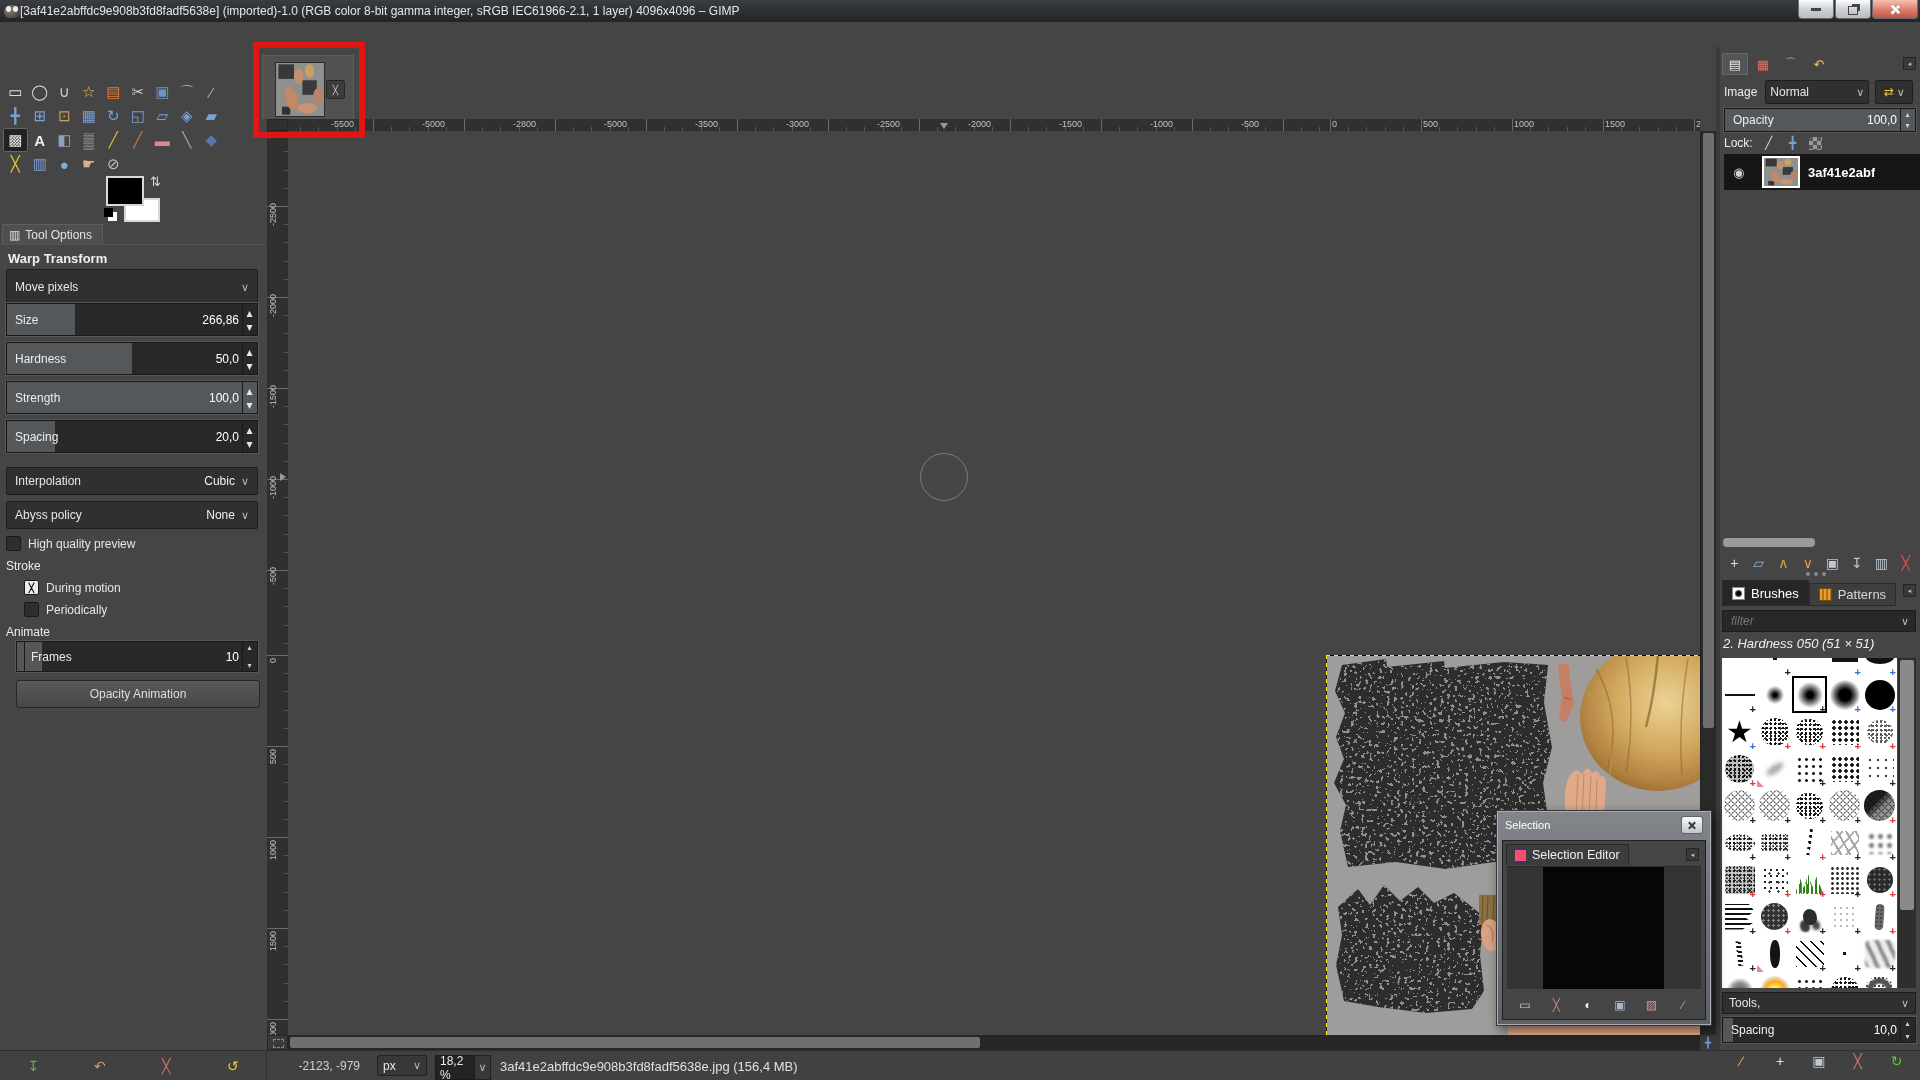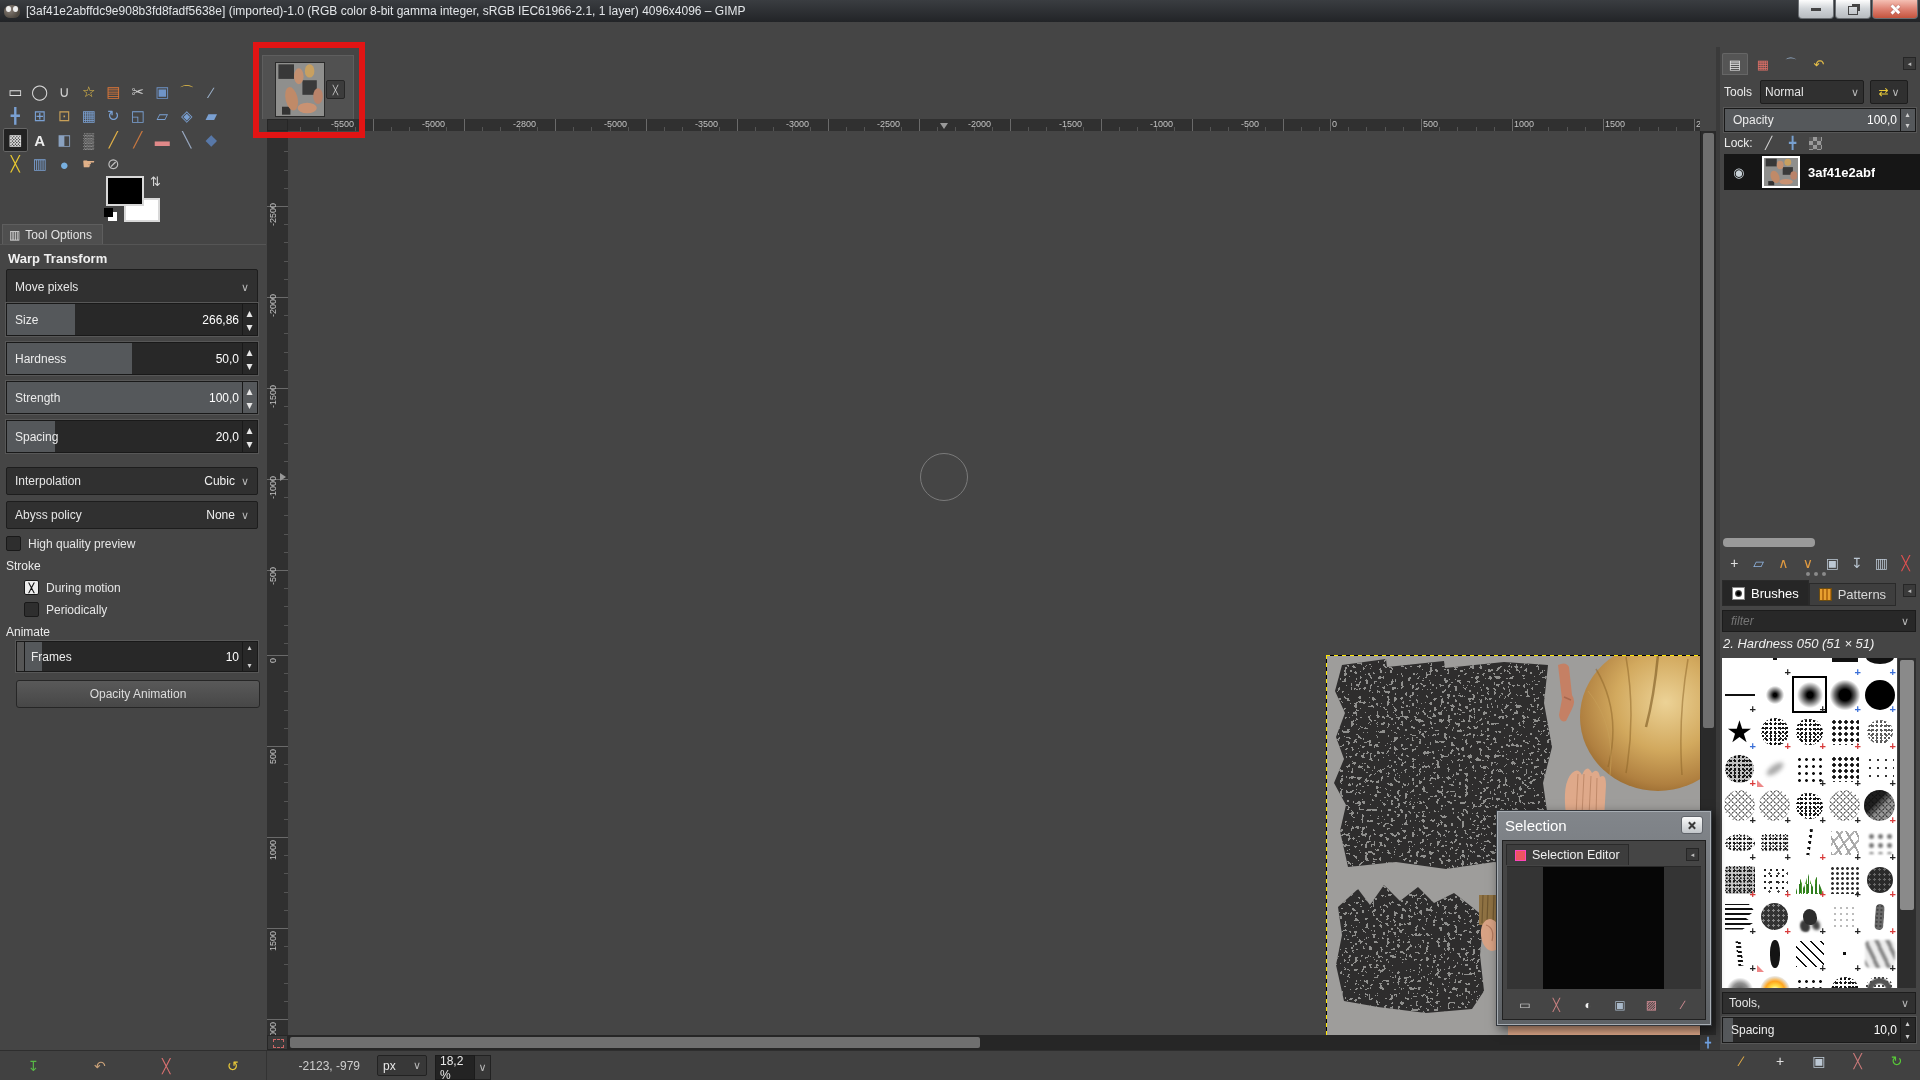--- a/index.html
+++ b/index.html
@@ -2,21 +2,21 @@
 <html><head>
 <meta charset="utf-8">
 <style>
   html,body{margin:0;padding:0;background:#333;}
   #app{position:relative;width:1920px;height:1080px;overflow:hidden;background:#454545;
        font-family:"Liberation Sans",sans-serif;color:#e6e6e6;font-size:12px;
        -webkit-user-select:none;user-select:none;}
 
   
   #titlebar{position:absolute;left:0;top:0;width:1920px;height:22px;
-    background:linear-gradient(#3a3d41,#222427);display:flex;align-items:center;gap:6px;padding-left:4px;box-sizing:border-box;}
+    background:linear-gradient(#3a3d41,#222427);display:flex;align-items:center;padding-left:4px;box-sizing:border-box;}
   #wilber{width:16px;height:13px;border-radius:45% 45% 40% 40%;background:radial-gradient(circle at 35% 35%,#8a8078,#4e4840 70%);
     position:relative;flex:0 0 auto;}
   #wilber::before,#wilber::after{content:"";position:absolute;top:1px;width:5px;height:6px;border-radius:50%;background:#eee;}
   #wilber::before{left:2px}#wilber::after{right:2px}
   #win-title{color:#e3e6e9;font-size:12px;white-space:nowrap;}
   #winbtns{position:absolute;right:2px;top:0;display:flex;}
   .winbtn{width:36px;height:19px;border:1px solid #6a6e72;border-top:none;border-radius:0 0 4px 4px;
     background:linear-gradient(#fdfdfd,#cfd3d7 50%,#b8bcc0);display:flex;align-items:center;justify-content:center;margin-left:1px;box-sizing:border-box;}
   .winbtn.close{width:46px;background:linear-gradient(#f5c0b4,#de8273 50%,#c4543e);}
   .min-ico{width:10px;height:3px;background:#444;}
@@ -252,21 +252,21 @@
   .bt-sun::before{content:"";width:30px;height:30px;border-radius:50%;
     background:radial-gradient(circle,#fffbe8 8%,#ffe24a 24%,#ffa51e 46%,#e8e0d2 66%,#fff 76%);}
   .bt-ring::before{content:"";width:29px;height:29px;border-radius:50%;opacity:.85;
     background:radial-gradient(circle,transparent 28%,#3a3a3a 38%,#333 55%,transparent 66%),
     radial-gradient(#222 1px,transparent 1.3px) 0 0/4px 4px;}
 
   
   #sel-dialog{position:absolute;left:1496px;top:810px;width:216px;height:216px;z-index:40;
     background:linear-gradient(#82868b,#5d6165);border:1px solid #33373c;box-shadow:0 0 0 1px #a8aeb4 inset,3px 4px 10px rgba(0,0,0,.55);box-sizing:border-box;}
   #sd-titlebar{position:absolute;left:0;top:0;right:0;height:28px;display:flex;align-items:center;padding:0 8px;box-sizing:border-box;}
-  #sd-title{color:#fff;font-size:15px;}
+  #sd-title{color:#fff;font-size:11px;}
   #sd-close{margin-left:auto;width:22px;height:18px;background:linear-gradient(#fafafa,#c2c6ca);
     border:1px solid #60646a;border-radius:3px;display:flex;align-items:center;justify-content:center;box-sizing:border-box;}
   #sd-close .x-ico{width:9px;height:9px;}
   #sd-close .x-ico::before,#sd-close .x-ico::after{left:3.5px;width:2px;height:9px;background:#3a3a3a;box-shadow:none;}
   #sd-inner{position:absolute;left:5px;top:29px;right:5px;bottom:5px;background:#454545;border:1px solid #212121;}
   #sd-tab{position:absolute;left:3px;top:3px;height:21px;background:#3d3d3d;border:1px solid #2a2a2a;border-bottom:none;
     display:flex;align-items:center;gap:6px;padding:0 8px;box-sizing:border-box;}
   #sd-tab-ico{width:11px;height:11px;background:#ee5560;border:1px solid #f4b;box-sizing:border-box;}
   #sd-tab-label{font-size:12.5px;color:#f0f0f0;}
   #sd-collapse{position:absolute;right:6px;top:7px;}
@@ -540,34 +540,35 @@
     <div id="unit-combo">
       <span>px</span>
       <span class="chev">∨</span>
     </div>
     <div id="zoom-combo">
       <span id="zoom-val">18,2 %</span>
       <span id="zoom-dd">
           <span class="chev">∨</span>
         </span>
     </div>
+    <div id="file-label">3af41e2abffdc9e908b3fd8fadf5638e.jpg (156,4 MB)</div>
   </div>
 
   <div id="right-divider"></div>
   <div id="right-panel">
     <div id="dock-tabs">
         <div class="dock-tab sel" style="color: rgb(232, 232, 232);">▤</div>
         <div class="dock-tab" style="color: rgb(224, 112, 104);">▦</div>
         <div class="dock-tab" style="color: rgb(154, 180, 208);">⌒</div>
         <div class="dock-tab" style="color: rgb(232, 192, 72);">↶</div>
       </div>
     <div id="dock-collapse" class="mini-btn">◂</div>
 
     <div id="mode-row">
-      <span id="mode-label">Tools</span>
+      <span id="mode-label">Image</span>
       <div id="mode-dd">
         <span class="dd-val">Normal</span>
         <span class="chev">∨</span>
       </div>
       <div id="blend-btn">
         <span>⇄</span>
         <span class="chev">∨</span>
       </div>
     </div>
 

